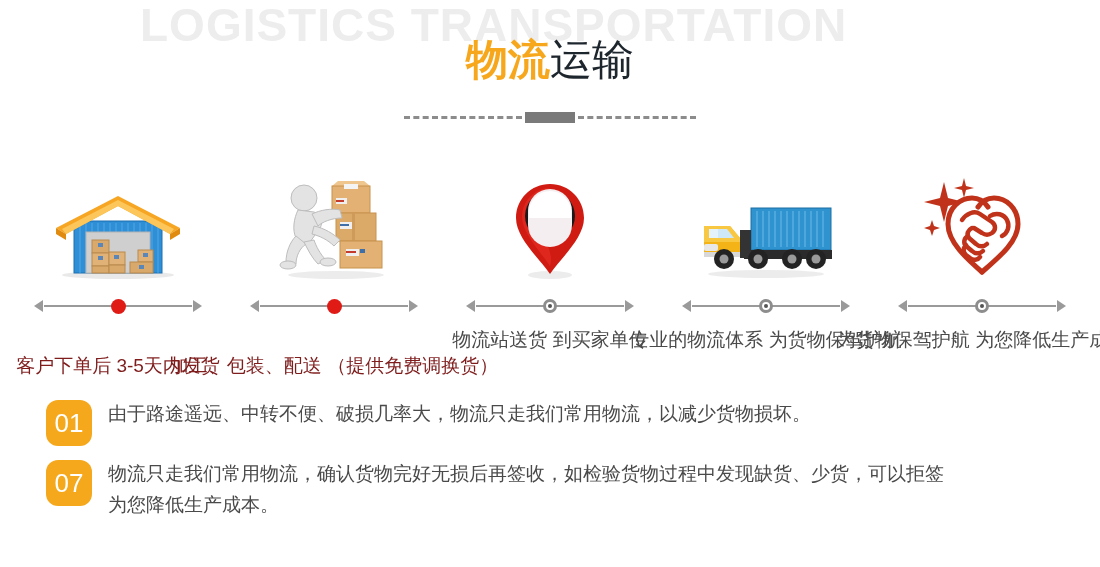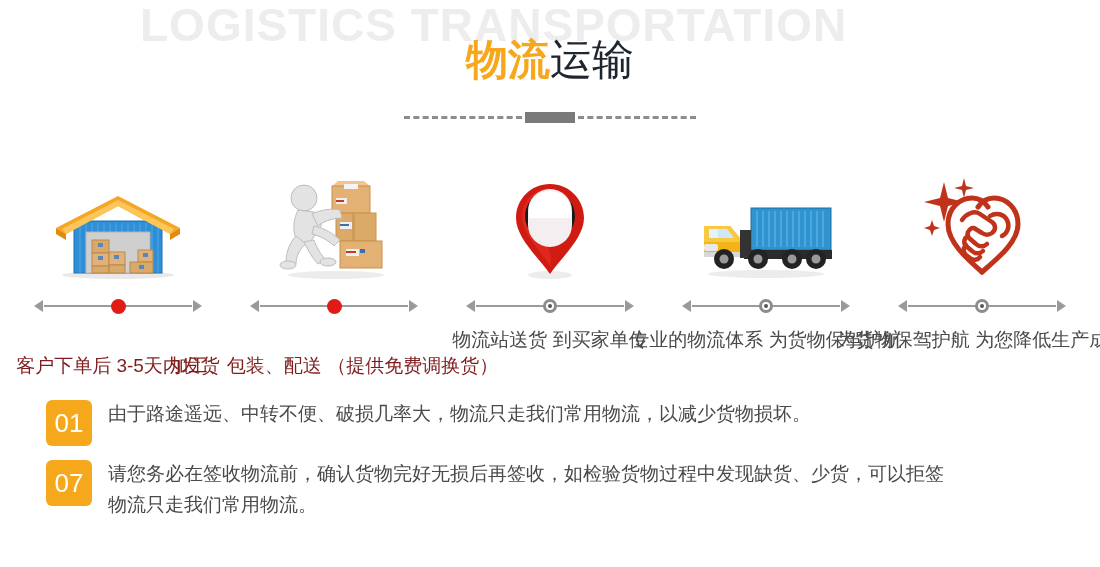--- a/index.html
+++ b/index.html
@@ -170,21 +170,21 @@
   }
   .note {
     display: flex;
     align-items: flex-start;
     margin-bottom: 12px;
   }
   .badge {
     flex: 0 0 auto;
     width: 46px;
     height: 46px;
-    border-radius: 6px;
+    border-radius: 12px;
     background: #f5a81c;
     color: #ffffff;
     font-size: 26px;
     line-height: 46px;
     text-align: center;
     letter-spacing: 0px;
     margin-top: 2px;
   }
   .note-body {
     margin-left: 16px;
@@ -446,20 +446,20 @@
     <div class="note">
       <div class="badge">01</div>
       <div class="note-body">
         <span class="ln">由于路途遥远、中转不便、破损几率大，物流只走我们常用物流，以减少货物损坏。</span>
       </div>
     </div>
 
     <div class="note">
       <div class="badge">07</div>
       <div class="note-body">
-        <span class="ln">请您务必在签收物流前，确认货物完好无损后再签收，如检验货物过程中发现缺货、少货，可以拒签</span>
-        <span class="ln">物流只走我们常用物流。</span>
+        <span class="ln">物流只走我们常用物流，确认货物完好无损后再签收，如检验货物过程中发现缺货、少货，可以拒签</span>
+        <span class="ln">为您降低生产成本。</span>
       </div>
     </div>
 
   </div>
 
 </div>
 
 </body></html>

